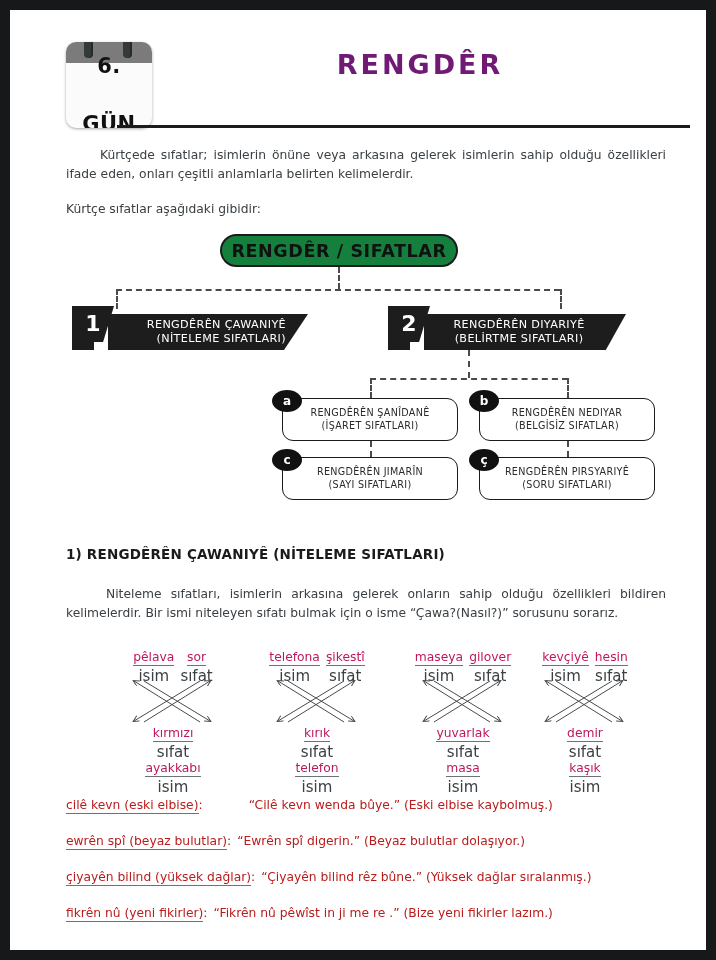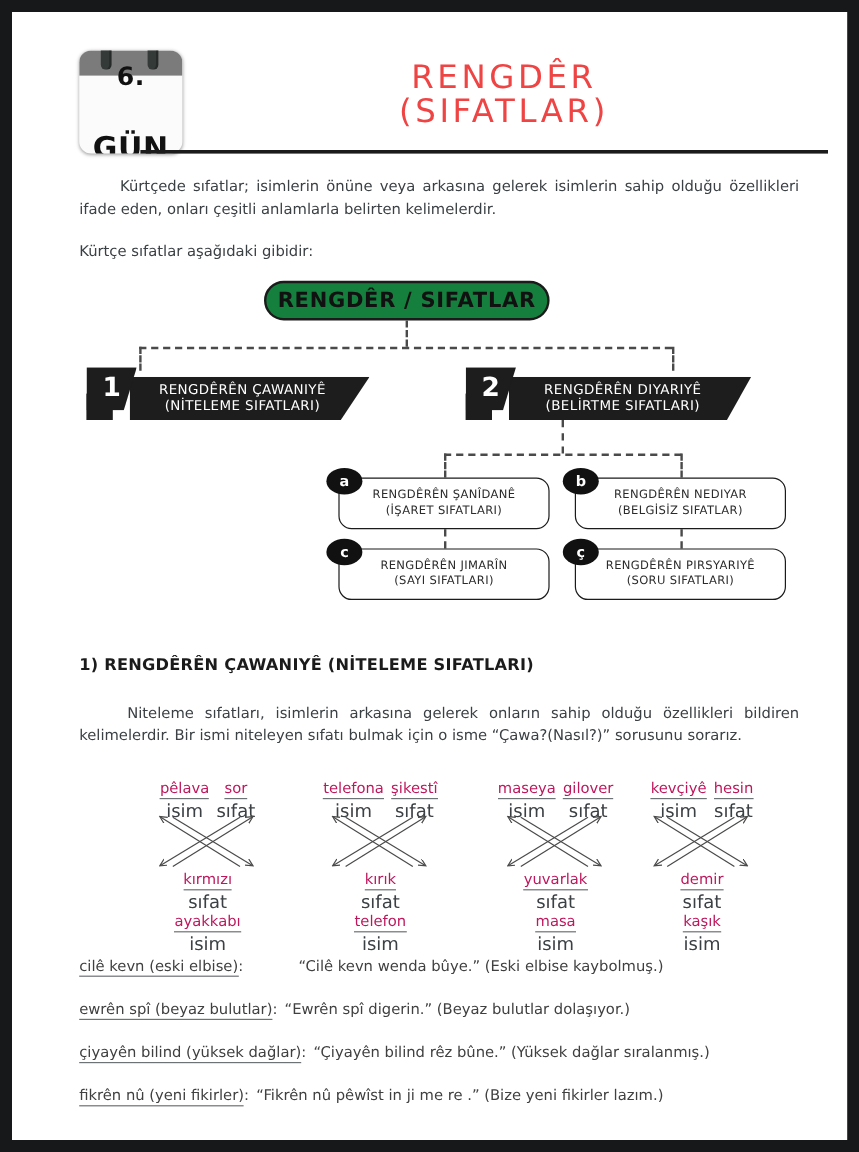--- a/index.html
+++ b/index.html
@@ -37,30 +37,30 @@
     box-shadow:inset -2px 0 0 rgba(0,0,0,.25);
   }
   .cal-ring.r1{left:18px;}
   .cal-ring.r2{left:57px;}
   .cal-body{
     position:absolute;left:0;top:21px;width:100%;height:65px;
     display:flex;flex-direction:column;align-items:center;justify-content:center;
     color:#111;
   }
   .cal-num{font-size:21px;font-weight:bold;line-height:1;letter-spacing:.5px;}
-  .cal-day{font-size:25px;font-weight:bold;line-height:1.05;letter-spacing:.5px;margin-top:36px;}
+  .cal-day{font-size:21px;font-weight:bold;line-height:1.05;letter-spacing:.5px;margin-top:36px;}
 
   .title-wrap{
     position:absolute;left:150px;top:40px;width:520px;
     text-align:center;
   }
   .title-l1,.title-l2{
     font-family:"DejaVu Sans","Liberation Sans",sans-serif;
-    font-weight:normal;
-    color:#ef4444;
+    font-weight:bold;
+    color:#701a75;
     letter-spacing:3px;
     line-height:1.08;
   }
   .title-l1{font-size:27px;}
   .title-l2{font-size:27px;}
   .hrule{
     position:absolute;left:107px;top:115px;width:573px;height:0;
     border-top:3px solid #1b1b1b;
   }
 
@@ -116,21 +116,21 @@
   }
   .ribbon .num{
     position:relative;z-index:3;
     font-size:22px;font-weight:bold;color:#fff;line-height:1;
   }
   .ribbon .l1,.ribbon .l2{
     font-size:11.2px;letter-spacing:.35px;line-height:1.25;white-space:nowrap;
   }
 
   #ribbon1{left:62px;top:80px;}
-  #ribbon1 .bar{width:200px;clip-path:polygon(0 0,100% 0,88% 100%,0 100%);}
+  #ribbon1 .bar{width:200px;clip-path:polygon(0 0,100% 0,88% 100%,0 100%);align-items:flex-end;}
   #ribbon2{left:378px;top:80px;}
   #ribbon2 .bar{width:202px;clip-path:polygon(0 0,100% 0,90% 100%,0 100%);}
 
   
   .subbox{
     position:absolute;width:176px;height:43px;
     border:1.6px solid #1b1b1b;
     border-radius:11px;
     background:#fff;
     box-sizing:border-box;
@@ -172,21 +172,21 @@
   .cell{display:flex;flex-direction:column;align-items:center;margin:0 3px;}
   .word{
     font-size:12.3px;color:#be185d;border-bottom:1.3px solid #6d7276;
     padding-bottom:1px;white-space:nowrap;
   }
   .tag{font-size:15px;color:#3b4044;margin-top:1px;white-space:nowrap;}
   .cross{position:absolute;left:14px;top:28px;width:120px;height:46px;}
 
   
   .examples{position:absolute;left:56px;top:780px;width:620px;}
-  .ex{position:absolute;font-size:12.3px;color:#404040;white-space:nowrap;}
+  .ex{position:absolute;font-size:12.3px;color:#b91c1c;white-space:nowrap;}
   .ex .lead{border-bottom:1.1px solid #6d7276;padding-bottom:1px;}
   #ex0{top:8px;}
   #ex1{top:44px;}
   #ex2{top:80px;}
   #ex3{top:116px;}
   .ex .gap{display:inline-block;}
 </style>
 </head>
 <body>
 
@@ -199,21 +199,20 @@
       <div class="cal-ring r1"></div>
       <div class="cal-ring r2"></div>
       <div class="cal-body">
         <div class="cal-num">6.</div>
         <div class="cal-day">GÜN</div>
       </div>
     </div>
 
     <div class="title-wrap">
       <div class="title-l1">RENGDÊR</div>
-      <div class="title-l2">(SIFATLAR)</div>
     </div>
     <div class="hrule"></div>
   </div>
 
   <div class="para" id="p-lead">Kürtçe sıfatlar aşağıdaki gibidir:</div>
   <div class="para" id="p-intro">Kürtçede sıfatlar; isimlerin önüne veya arkasına gelerek isimlerin sahip olduğu özellikleri ifade eden, onları çeşitli anlamlarla belirten kelimelerdir.</div>
 
   <div class="diagram">
 
     <div class="root-box">

